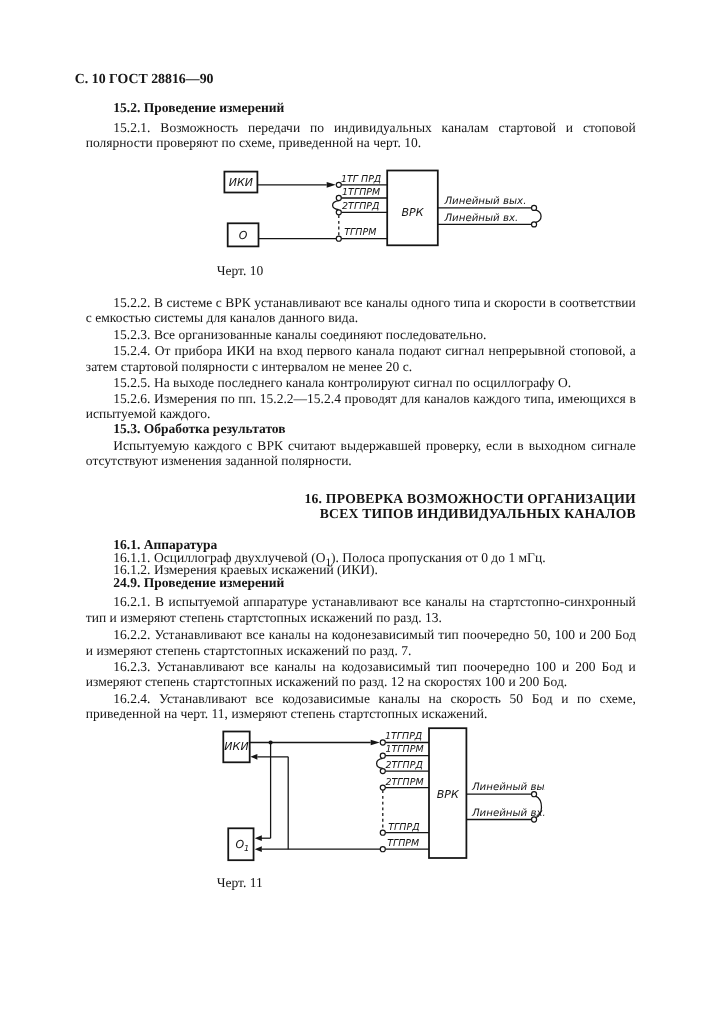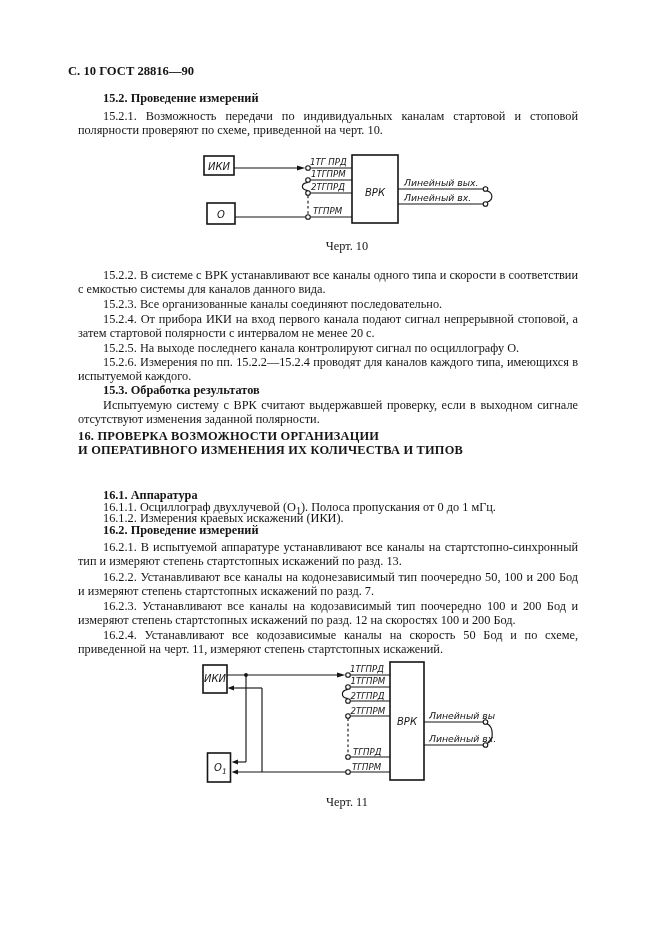--- a/index.html
+++ b/index.html
@@ -6,29 +6,29 @@
   body{
     width:661px;height:936px;position:relative;overflow:hidden;
     background:#ffffff;color:#151515;
     font-family:"Liberation Serif",serif;
   }
   .blk{
     position:absolute;left:78px;width:500px;margin:0;
     font-size:12.3px;line-height:14.4px;text-align:justify;text-indent:25px;
   }
   .b{font-weight:bold;}
-  .center{text-align:left;text-indent:0;}
+  .center{text-align:right;text-indent:0;margin-top:17px;}
   .header{
     position:absolute;left:68px;top:64px;margin:0;
     font-weight:bold;font-size:12.6px;white-space:nowrap;
   }
   .h16{line-height:13.8px;font-size:12.4px;letter-spacing:.2px;}
   .caption{
     position:absolute;left:197px;width:300px;margin:0;
-    font-size:12.3px;text-align:center;
+    font-size:12.3px;text-align:left;
   }
   .fig{position:absolute;}
   .fig text{font-family:"DejaVu Sans",sans-serif;font-style:italic;fill:#151515;}
   .fig .tl{font-size:8.6px;}
   .fig .bl{font-size:10px;}
   .fig .ll{font-size:9.3px;}
   .fig rect{fill:none;stroke:#151515;stroke-width:1.6;}
   .fig line,.fig path{stroke:#151515;stroke-width:1.15;fill:none;}
   .fig .dash{stroke-dasharray:2.6 2.6;}
   .fig circle.term{fill:#ffffff;stroke:#151515;stroke-width:1.1;}
@@ -82,31 +82,31 @@
   <text class="ll" x="404" y="200.5">Линейный вх.</text>
 </svg>
 <p class="caption" style="top:239px">Черт. 10</p>
 
 <p class="blk" style="top:268px">15.2.2. В системе с ВРК устанавливают все каналы одного типа и скорости в соответствии с емкостью системы для каналов данного вида.</p>
 <p class="blk" style="top:297px">15.2.3. Все организованные каналы соединяют последовательно.</p>
 <p class="blk" style="top:312px">15.2.4. От прибора ИКИ на вход первого канала подают сигнал непрерывной стоповой, а затем стартовой полярности с интервалом не менее 20 с.</p>
 <p class="blk" style="top:341px">15.2.5. На выходе последнего канала контролируют сигнал по осциллографу О.</p>
 <p class="blk" style="top:355px">15.2.6. Измерения по пп. 15.2.2—15.2.4 проводят для каналов каждого типа, имеющихся в испытуемой каждого.</p>
 <p class="blk b" style="top:383px">15.3. Обработка результатов</p>
-<p class="blk" style="top:398px">Испытуемую систему с ВРК считают выдержавшей проверку, если в выходном сигнале отсутствуют изменения заданной полярности.</p>
+<p class="blk" style="top:398px">Испытуемую каждого с ВРК считают выдержавшей проверку, если в выходном сигнале отсутствуют изменения заданной полярности.</p>
 
 <div class="blk b center h16" style="top:430px">
   <div>16. ПРОВЕРКА ВОЗМОЖНОСТИ ОРГАНИЗАЦИИ</div>
-  <div>И ОПЕРАТИВНОГО ИЗМЕНЕНИЯ ИХ КОЛИЧЕСТВА И ТИПОВ</div>
+  <div>ВСЕХ ТИПОВ ИНДИВИДУАЛЬНЫХ КАНАЛОВ</div>
 </div>
 
 <p class="blk b" style="top:488px">16.1. Аппаратура</p>
 <p class="blk" style="top:500px"><span>16.1.1. Осциллограф двухлучевой (О</span><sub>1</sub><span>). Полоса пропускания от 0 до 1 мГц.</span></p>
 <p class="blk" style="top:511px">16.1.2. Измерения краевых искажений (ИКИ).</p>
-<p class="blk b" style="top:523px">16.2. Проведение измерений</p>
+<p class="blk b" style="top:523px">24.9. Проведение измерений</p>
 <p class="blk" style="top:540px">16.2.1. В испытуемой аппаратуре устанавливают все каналы на стартстопно-синхронный тип и измеряют степень стартстопных искажений по разд. 13.</p>
 <p class="blk" style="top:570px">16.2.2. Устанавливают все каналы на кодонезависимый тип поочередно 50, 100 и 200 Бод и измеряют степень стартстопных искажений по разд. 7.</p>
 <p class="blk" style="top:599px">16.2.3. Устанавливают все каналы на кодозависимый тип поочередно 100 и 200 Бод и измеряют степень стартстопных искажений по разд. 12 на скоростях 100 и 200 Бод.</p>
 <p class="blk" style="top:628px">16.2.4. Устанавливают все кодозависимые каналы на скорость 50 Бод и по схеме, приведенной на черт. 11, измеряют степень стартстопных искажений.</p>
 
 <svg class="fig" style="left:195px;top:655px" width="300" height="135" viewBox="195 655 300 135">
   <rect x="203" y="665" width="24" height="28"></rect>
   <text class="bl" x="215" y="682" text-anchor="middle" font-size="9.5">ИКИ</text>
   <rect x="207.5" y="753" width="23" height="29"></rect>
   <text class="bl" x="214" y="771"><tspan>О</tspan><tspan dy="3" font-size="7.5">1</tspan></text>

